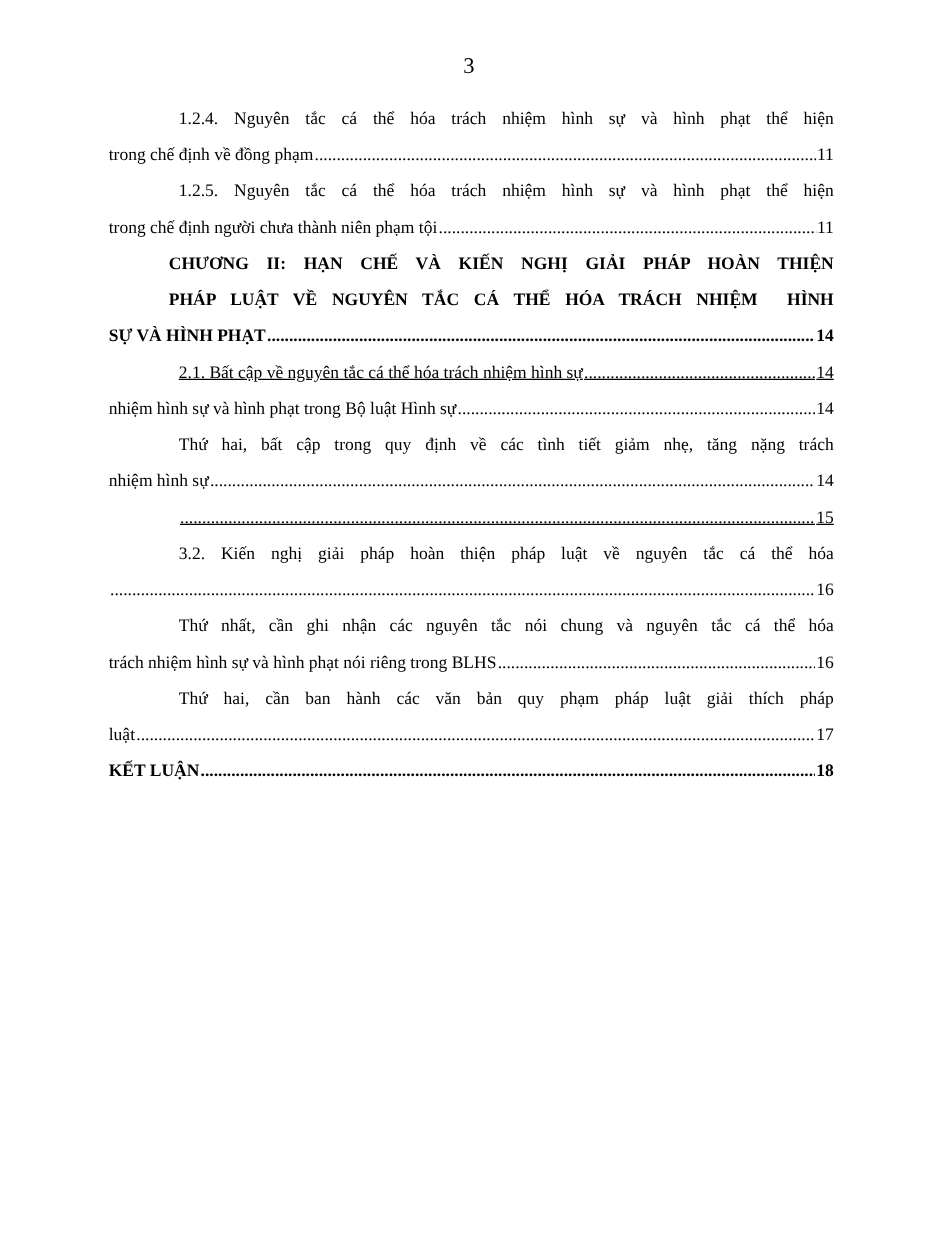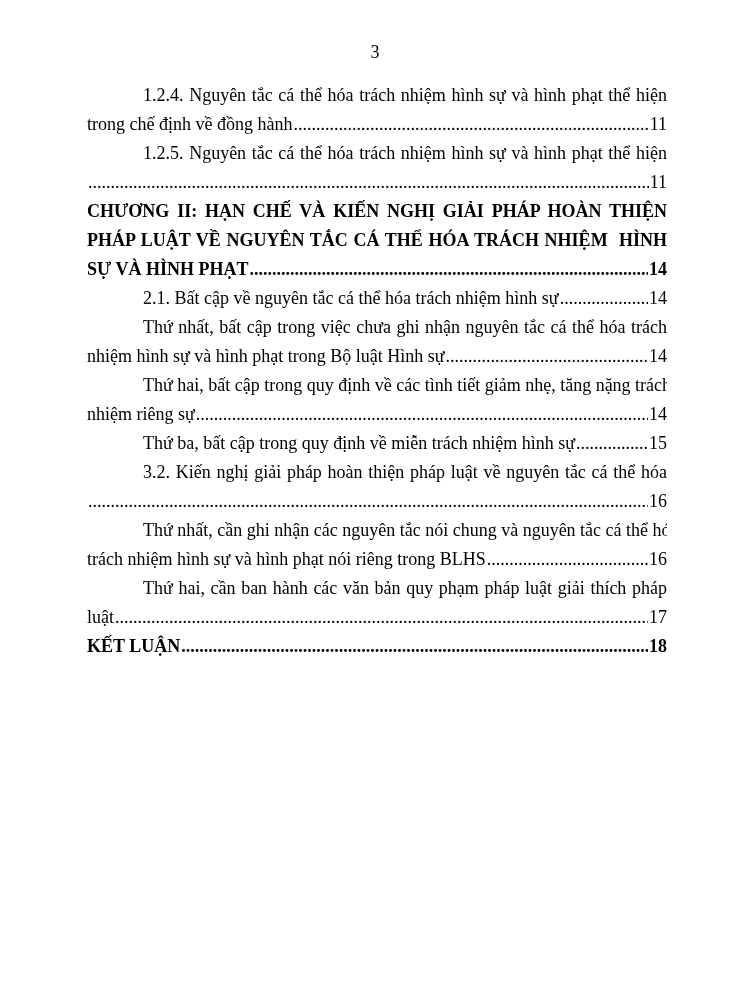--- a/index.html
+++ b/index.html
@@ -1,49 +1,50 @@
 <!DOCTYPE html>
 <html><head>
 <meta charset="utf-8">
 <style>
   html, body { margin: 0; padding: 0; background: #ffffff; }
   body { width: 750px; height: 1000px; position: relative; overflow: hidden;
          font-family: "Liberation Serif", "DejaVu Serif", serif; color: #000; }
   .page-number { position: absolute; top: 42px; left: 0; width: 750px; text-align: center;
                  font-size: 18px; }
   .toc { position: absolute; top: 81px; left: 87px; width: 580px; }
-  .entry { font-size: 18px; line-height: 29px; }
+  .entry { font-size: 14px; line-height: 29px; }
   .entry.bold { font-weight: bold; }
   .line-first { text-indent: 56px; text-align: justify; text-align-last: justify; white-space: nowrap; overflow: hidden; }
-  .line-first.noindent { text-indent: 0; }
+  .line-first.noindent { text-indent: 0; margin-left: 48px; }
   .line-last { display: flex; align-items: baseline; white-space: nowrap; }
-  .line-last.indent { padding-left: 56px; }
+  .line-last.indent { padding-left: 56px; text-decoration: underline; }
   .leader { flex: 1; overflow: hidden; white-space: nowrap; margin: 0 1px; }
   .leader::after { content: "........................................................................................................................................................................................................................................"; letter-spacing: 0px; }
   .pg { flex: none; }
 </style>
 </head>
 <body>
 
 <div class="page-number">3</div>
 
 <div class="toc">
 
   <div class="entry">
     <div class="line-first">1.2.4. Nguyên tắc cá thể hóa trách nhiệm hình sự và hình phạt thể hiện</div>
     <div class="line-last">
-        <span>trong chế định về đồng hành</span>
+        <span>trong chế định về đồng phạm</span>
         <span class="leader"></span>
         <span class="pg">11</span>
       </div>
   </div>
 
   <div class="entry">
     <div class="line-first">1.2.5. Nguyên tắc cá thể hóa trách nhiệm hình sự và hình phạt thể hiện</div>
     <div class="line-last">
+        <span>trong chế định người chưa thành niên phạm tội </span>
         <span class="leader"></span>
         <span class="pg">11</span>
       </div>
   </div>
 
   <div class="entry bold">
     <div class="line-first noindent">CHƯƠNG II: HẠN CHẾ VÀ KIẾN NGHỊ GIẢI PHÁP HOÀN THIỆN</div>
     <div class="line-first noindent" style="white-space:pre;font-family:Liberation Serif, serif;">PHÁP LUẬT VỀ NGUYÊN TẮC CÁ THỂ HÓA TRÁCH NHIỆM  HÌNH</div>
     <div class="line-last">
         <span>SỰ VÀ HÌNH PHẠT</span>
@@ -54,40 +55,38 @@
 
   <div class="entry">
     <div class="line-last indent">
         <span>2.1. Bất cập về nguyên tắc cá thể hóa trách nhiệm hình sự</span>
         <span class="leader"></span>
         <span class="pg">14</span>
       </div>
   </div>
 
   <div class="entry">
-    <div class="line-first">Thứ nhất, bất cập trong việc chưa ghi nhận nguyên tắc cá thể hóa trách</div>
     <div class="line-last">
         <span>nhiệm hình sự và hình phạt trong Bộ luật Hình sự </span>
         <span class="leader"></span>
         <span class="pg">14</span>
       </div>
   </div>
 
   <div class="entry">
     <div class="line-first">Thứ hai, bất cập trong quy định về các tình tiết giảm nhẹ, tăng nặng trách</div>
     <div class="line-last">
-        <span>nhiệm riêng sự</span>
+        <span>nhiệm hình sự</span>
         <span class="leader"></span>
         <span class="pg">14</span>
       </div>
   </div>
 
   <div class="entry">
     <div class="line-last indent">
-        <span>Thứ ba, bất cập trong quy định về miễn trách nhiệm hình sự </span>
         <span class="leader"></span>
         <span class="pg">15</span>
       </div>
   </div>
 
   <div class="entry">
     <div class="line-first">3.2. Kiến nghị giải pháp hoàn thiện pháp luật về nguyên tắc cá thể hóa</div>
     <div class="line-last">
         <span class="leader"></span>
         <span class="pg">16</span>

